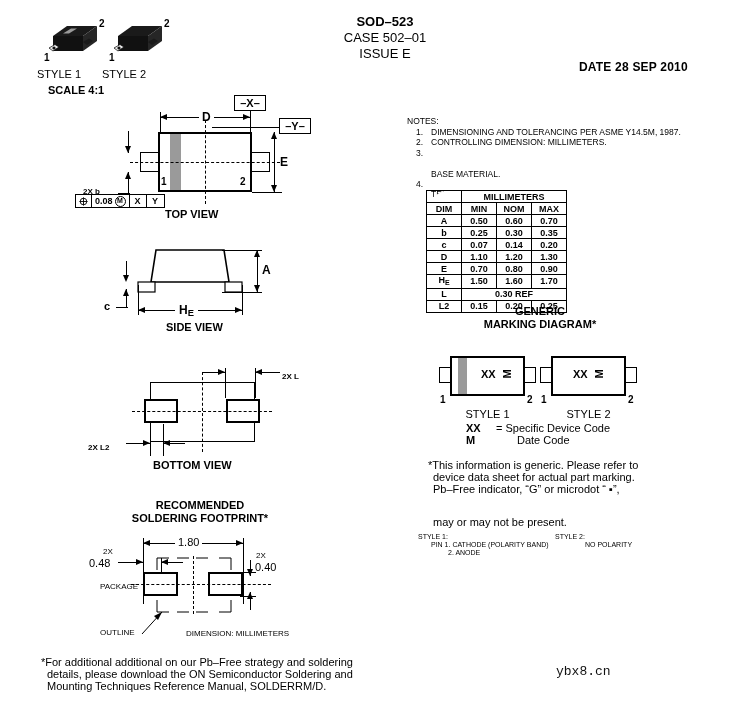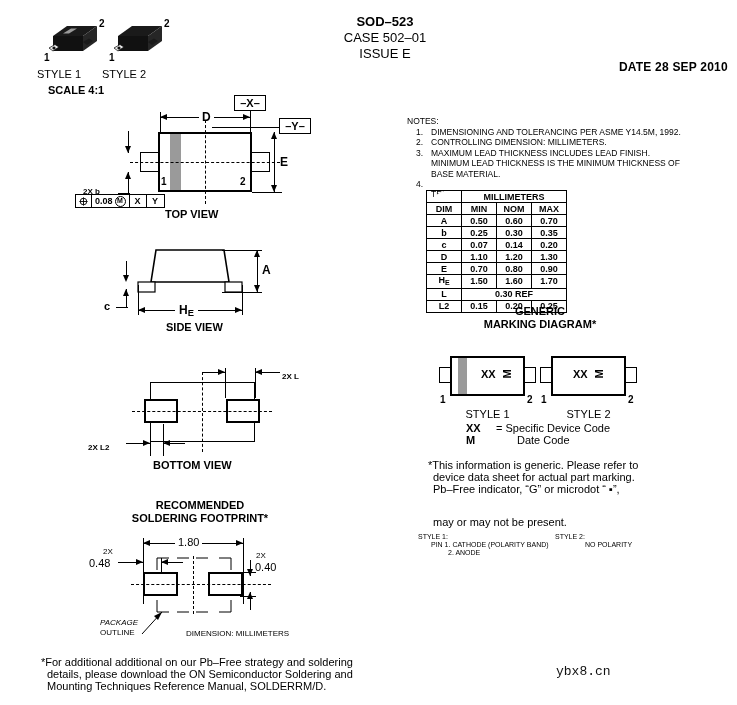--- a/index.html
+++ b/index.html
@@ -52,21 +52,21 @@
   .sub{font-size:0.78em;vertical-align:-0.25em;}
   .rotM{display:inline-block;transform:rotate(-90deg);transform-origin:center center;}
   .wm{position:absolute;font-family:"DejaVu Sans Mono",monospace;font-size:13px;color:#111;letter-spacing:0px;}
 </style>
 </head>
 <body>
 
 <div class="abs b t13" style="left:330px;top:14px;width:110px;text-align:center;">SOD–523</div>
 <div class="abs t13" style="left:330px;top:30px;width:110px;text-align:center;">CASE 502–01</div>
 <div class="abs t13" style="left:330px;top:46px;width:110px;text-align:center;">ISSUE E</div>
-<div class="abs t12 b" style="left:579px;top:60px;letter-spacing:.2px;margin-left:40px;">DATE 28 SEP 2010</div>
+<div class="abs t12 b" style="left:579px;top:60px;letter-spacing:.2px;">DATE 28 SEP 2010</div>
 
 <div class="pkg3d" style="left:45px;top:18px;width:60px;height:45px;">
   <svg width="60" height="45" viewBox="0 0 60 45">
     <polygon points="8,18 22,8 52,8 38,18" fill="#1a1a1a"></polygon>
     <polygon points="18,15.5 26,10.5 32,10.5 24,15.5" fill="#9a9a9a"></polygon>
     <rect x="8" y="18" width="30" height="15" fill="#111"></rect>
     <polygon points="38,18 52,8 52,23 38,33" fill="#262626"></polygon>
     <polygon points="4,30 10,26.5 14,29 8,33" fill="#e8e8e8" stroke="#000" stroke-width="0.7"></polygon>
     <circle cx="9" cy="30" r="1.6" fill="#111"></circle>
     <polygon points="38,24 44,20.5 48,23 42,27" fill="#1a1a1a"></polygon>
@@ -243,44 +243,42 @@
 
 <div class="abs t8" style="left:256px;top:551px;">2X</div>
 <div class="abs t11" style="left:255px;top:561px;">0.40</div>
 <div class="vl" style="left:250px;top:560px;height:16px;"></div>
 <div class="ar ar-d" style="left:247px;top:569px;"></div>
 <div class="vl" style="left:250px;top:592px;height:18px;"></div>
 <div class="ar ar-u" style="left:247px;top:592px;"></div>
 <div class="hl" style="left:240px;top:572px;height:0;width:16px;"></div>
 <div class="hl" style="left:240px;top:596px;height:0;width:16px;"></div>
 
-<div class="abs t8" style="left:100px;top:618px;font-style:italic;">PACKAGE</div>
+<div class="abs t8" style="left:100px;top:582px;">PACKAGE</div>
 <div class="abs t8" style="left:100px;top:628px;">OUTLINE</div>
 <div class="abs" style="left:140px;top:608px;width:30px;height:28px;">
   <svg width="30" height="28" viewBox="0 0 30 28">
     <line x1="2" y1="26" x2="22" y2="4" stroke="#000" stroke-width="1"></line>
     <polygon points="22,4 14,8 18,12" fill="#000"></polygon>
   </svg>
 </div>
 <div class="abs t8" style="left:186px;top:629px;">DIMENSION: MILLIMETERS</div>
 
 <div class="abs t8" style="left:407px;top:116px;font-size:8.5px;">NOTES:</div>
 <div class="notes" style="left:407px;top:127px;width:320px;">
   <div style="position:relative;height:10.4px;">
     <span style="position:absolute;left:9px;">1.</span>
-    <span style="position:absolute;left:24px;">DIMENSIONING AND TOLERANCING PER ASME Y14.5M, 1992.</span>
+    <span style="position:absolute;left:24px;">DIMENSIONING AND TOLERANCING PER ASME Y14.5M, 1987.</span>
   </div>
   <div style="position:relative;height:10.4px;">
     <span style="position:absolute;left:9px;">2.</span>
     <span style="position:absolute;left:24px;">CONTROLLING DIMENSION: MILLIMETERS.</span>
   </div>
   <div style="position:relative;height:31.2px;">
     <span style="position:absolute;left:9px;top:0;">3.</span>
-    <span style="position:absolute;left:24px;top:0;">MAXIMUM LEAD THICKNESS INCLUDES LEAD FINISH.</span>
-    <span style="position:absolute;left:24px;top:10.4px;">MINIMUM LEAD THICKNESS IS THE MINIMUM THICKNESS OF</span>
     <span style="position:absolute;left:24px;top:20.8px;">BASE MATERIAL.</span>
   </div>
   <div style="position:relative;height:20.8px;">
     <span style="position:absolute;left:9px;top:0;">4.</span>
     <span style="position:absolute;left:24px;top:10.4px;">TRUSIONS, OR GATE BURRS.</span>
   </div>
 </div>
 
 <table class="dim" style="left:426px;top:190px;border-radius:25px;">
   <tbody>

